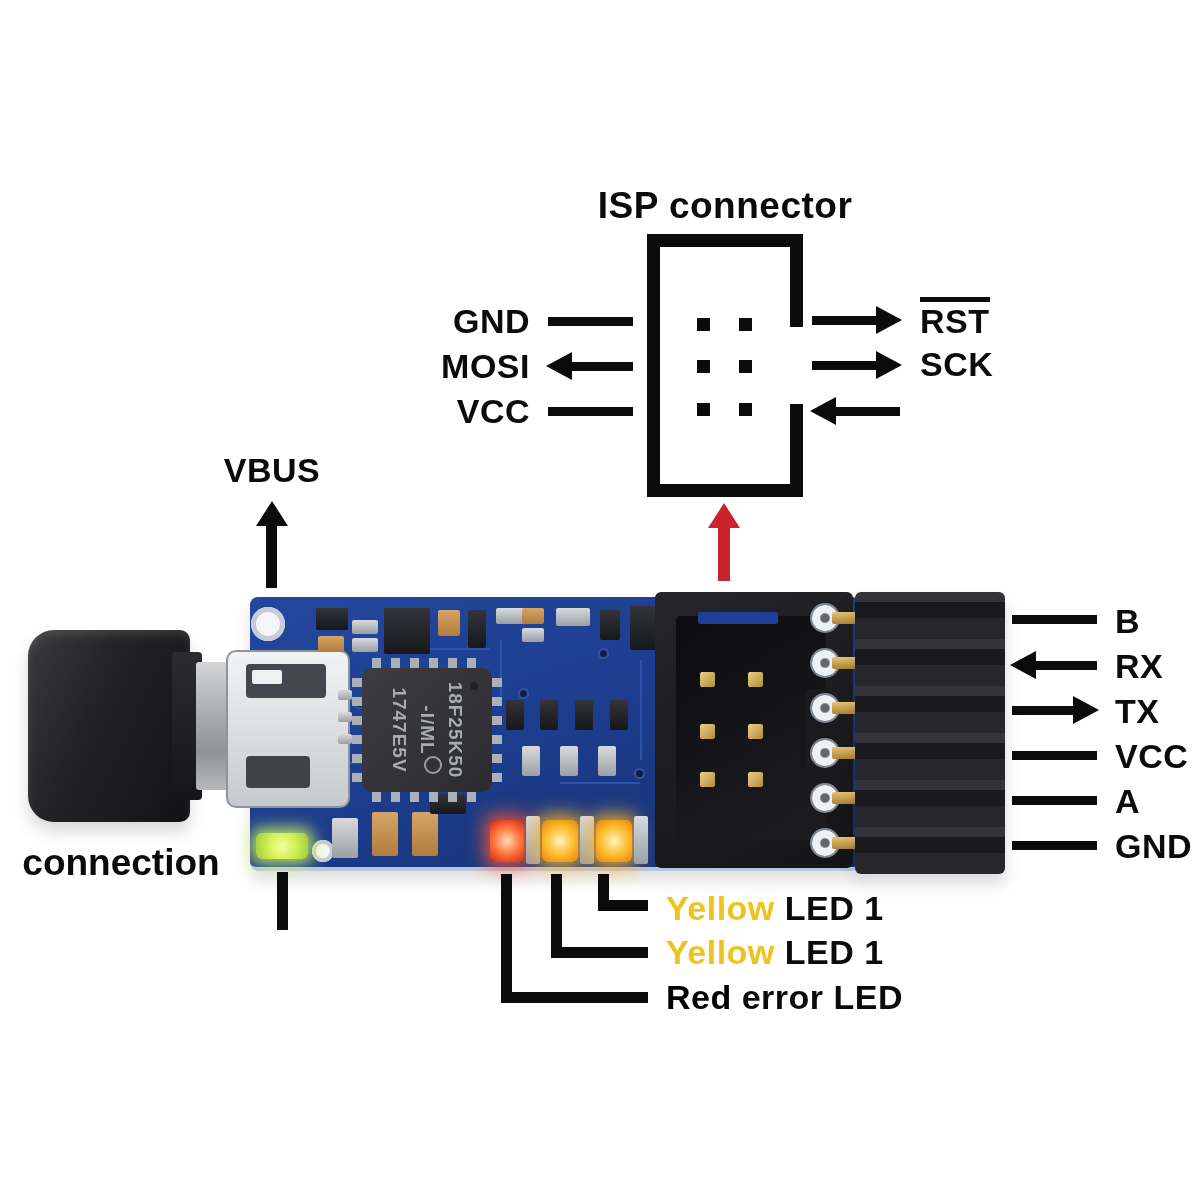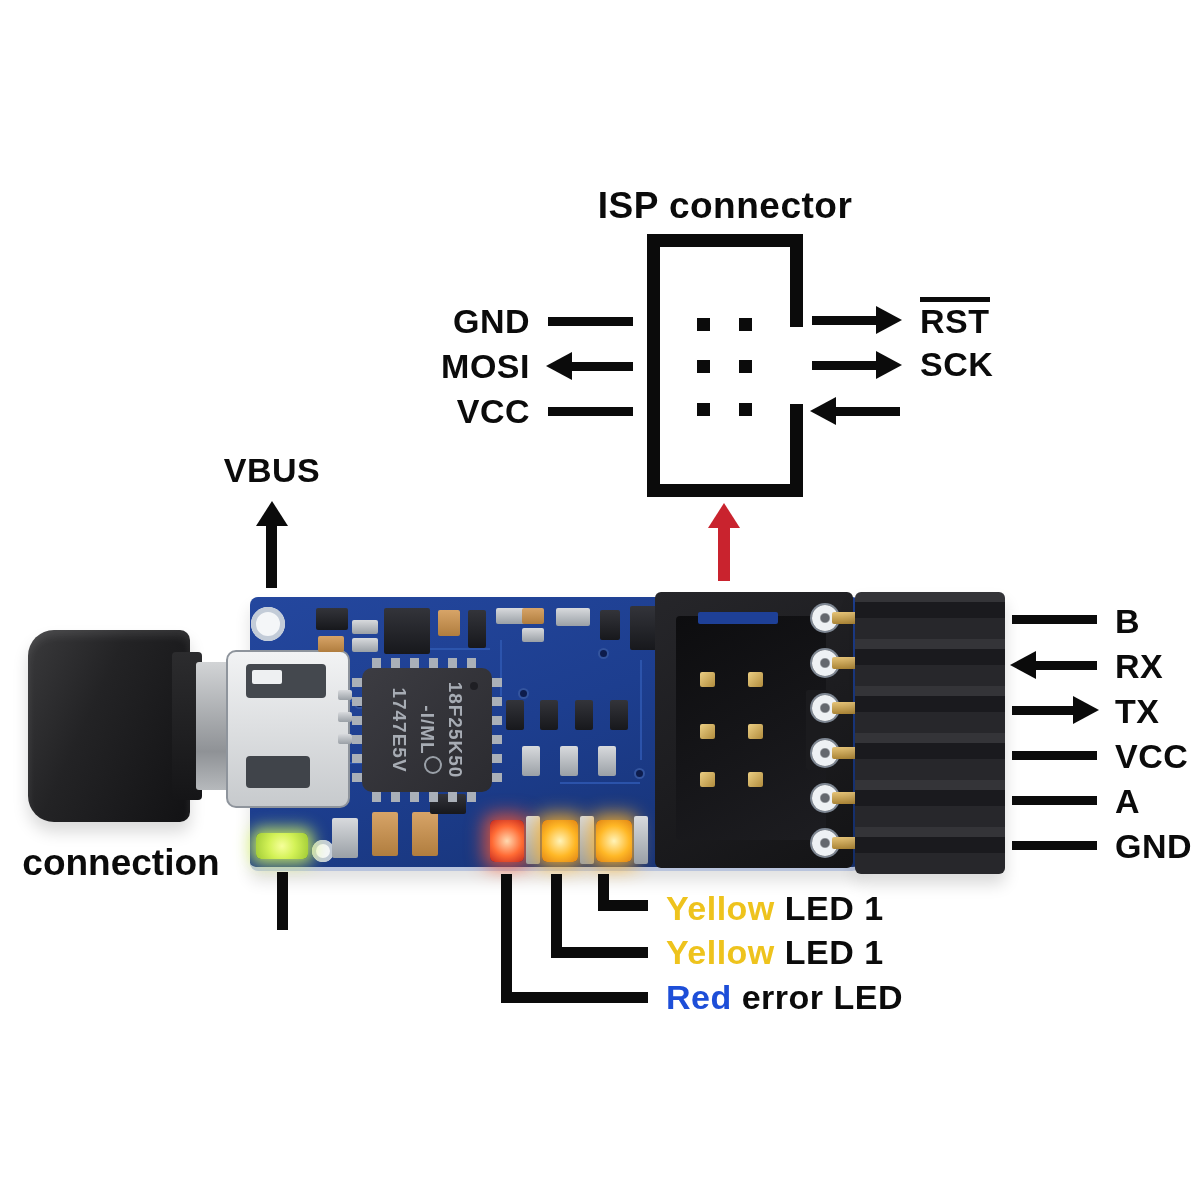--- a/index.html
+++ b/index.html
@@ -255,16 +255,16 @@
 
   <div class="leader" style="left:551px;top:874px;width:11px;height:84px;"></div>
   <div class="leader" style="left:551px;top:947px;width:97px;height:11px;"></div>
   <div class="lbl" style="left:666px;top:952px;">
     <span style="color:#eec31d;">Yellow</span><span> LED 1</span>
   </div>
 
   <div class="leader" style="left:501px;top:874px;width:11px;height:129px;"></div>
   <div class="leader" style="left:501px;top:992px;width:147px;height:11px;"></div>
   <div class="lbl" style="left:666px;top:997px;">
-    <span style="color:#1d4ed8;">Red</span><span> error LED</span>
+    <span style="color:#000000;">Red</span><span> error LED</span>
   </div>
 
 </div>
 
 </body></html>

